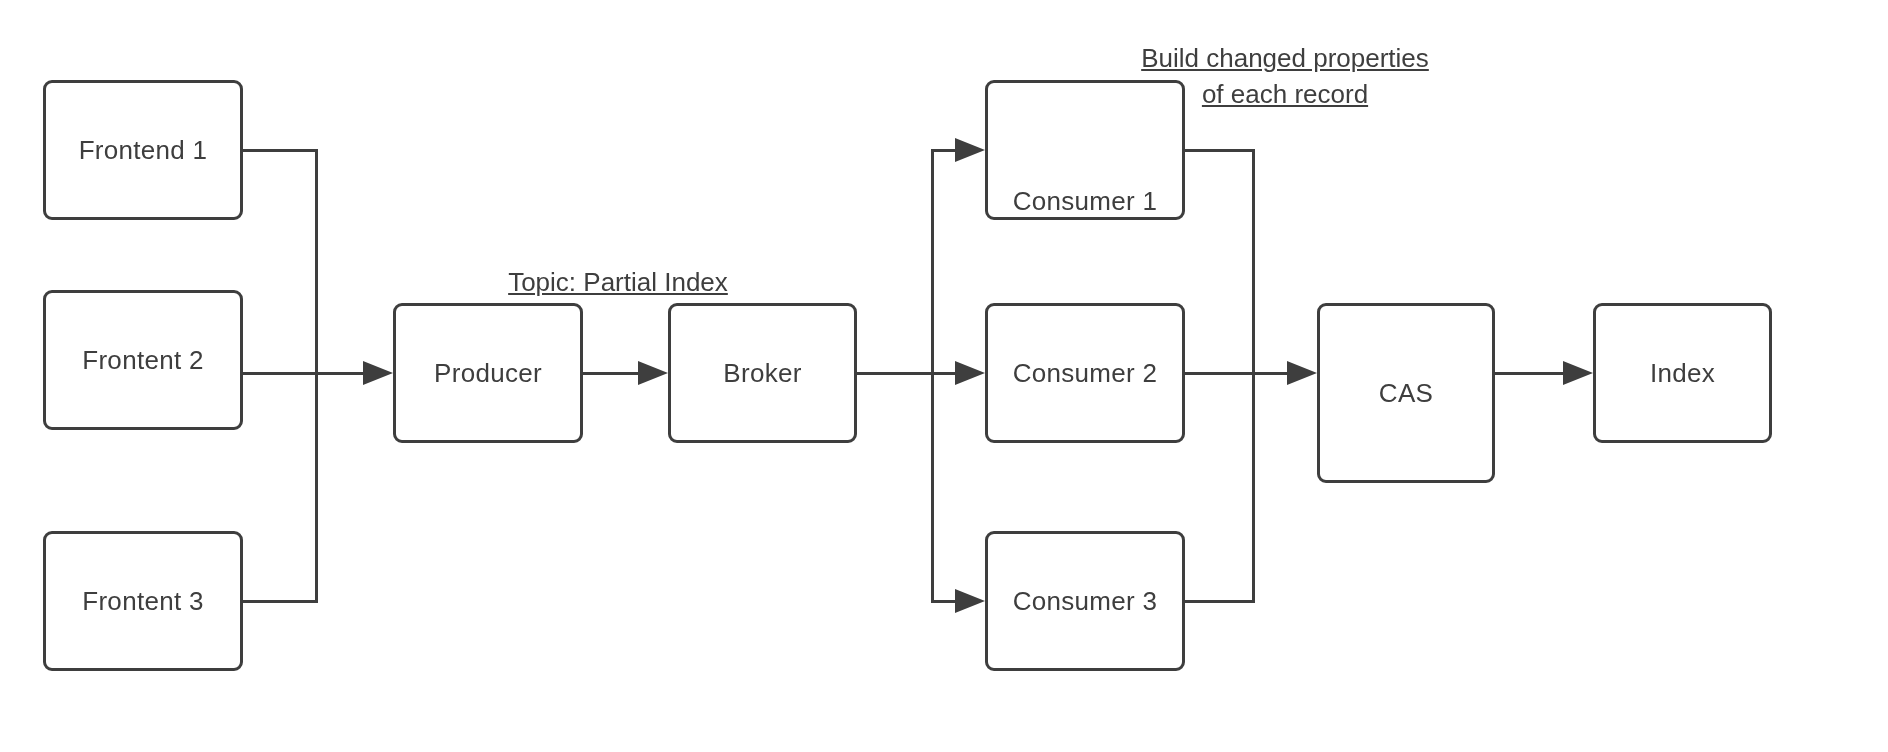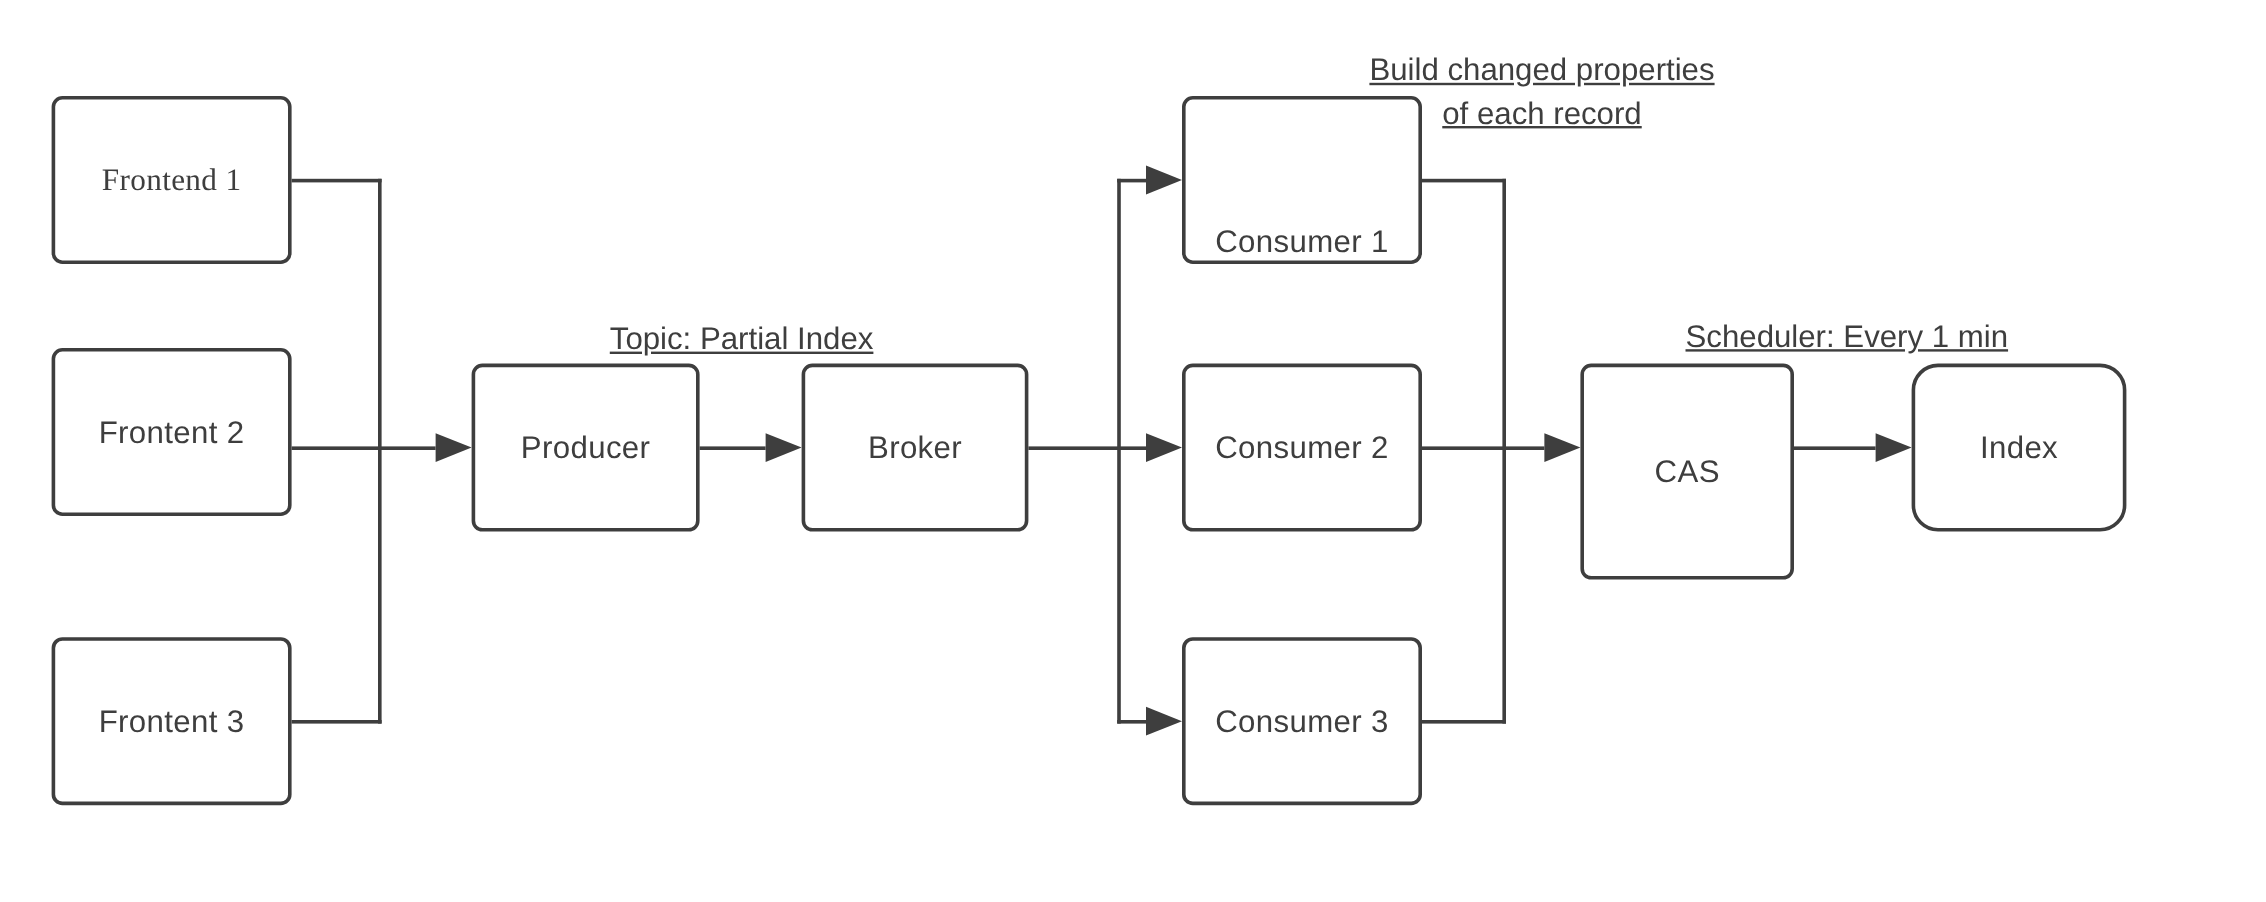--- a/index.html
+++ b/index.html
@@ -45,21 +45,21 @@
     text-align:center;
     white-space:nowrap;
     text-decoration:underline;
   }
 </style>
 </head>
 <body>
 
 <div class="canvas">
 
-  <div class="node" style="left:43px;top:80px;width:200px;height:140px;font-family:Liberation Serif, serif;">
+  <div class="node" style="left:43px;top:80px;width:200px;height:140px;">
     <span class="node-label">Frontend 1</span>
   </div>
   <div class="node" style="left:43px;top:290px;width:200px;height:140px;">
     <span class="node-label">Frontent 2</span>
   </div>
   <div class="node" style="left:43px;top:531px;width:200px;height:140px;">
     <span class="node-label">Frontent 3</span>
   </div>
 
   <div class="node" style="left:393px;top:303px;width:190px;height:140px;text-align:right;">
@@ -75,21 +75,21 @@
   <div class="node" style="left:985px;top:303px;width:200px;height:140px;">
     <span class="node-label">Consumer 2</span>
   </div>
   <div class="node" style="left:985px;top:531px;width:200px;height:140px;">
     <span class="node-label">Consumer 3</span>
   </div>
 
   <div class="node" style="left:1317px;top:303px;width:178px;height:180px;">
     <span class="node-label">CAS</span>
   </div>
-  <div class="node" style="left:1593px;top:303px;width:179px;height:140px;border-radius:22px;">
+  <div class="node" style="left:1593px;top:303px;width:179px;height:140px;">
     <span class="node-label">Index</span>
   </div>
 
   <div class="hline" style="left:243px;top:149px;width:75px;"></div>
   <div class="hline" style="left:243px;top:372px;width:120px;"></div>
   <div class="hline" style="left:243px;top:600px;width:75px;"></div>
   <div class="vline" style="left:315px;top:149px;height:454px;"></div>
   <div class="arrow" style="left:363px;top:361px;"></div>
 
   <div class="hline" style="left:583px;top:372px;width:55px;"></div>
@@ -110,15 +110,14 @@
   <div class="arrow" style="left:1287px;top:361px;"></div>
 
   <div class="hline" style="left:1495px;top:372px;width:68px;"></div>
   <div class="arrow" style="left:1563px;top:361px;"></div>
 
   <div class="annotation" style="left:468px;top:264px;width:300px;">Topic: Partial Index</div>
   <div class="annotation" style="left:1115px;top:40px;width:340px;">
     <div>Build changed properties</div>
     <div>of each record</div>
   </div>
-  <div class="annotation" style="left:1379px;top:262px;width:320px;">Scheduler: Every 1 min</div>
 
 </div>
 
 </body></html>

